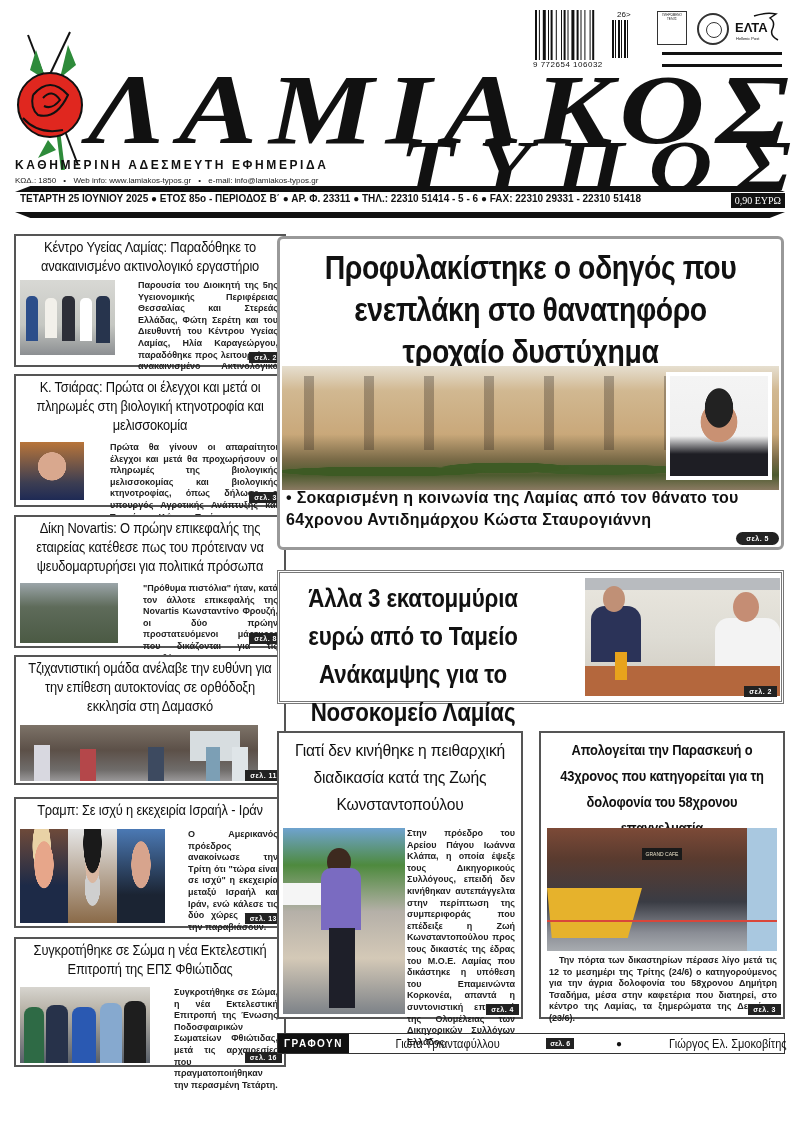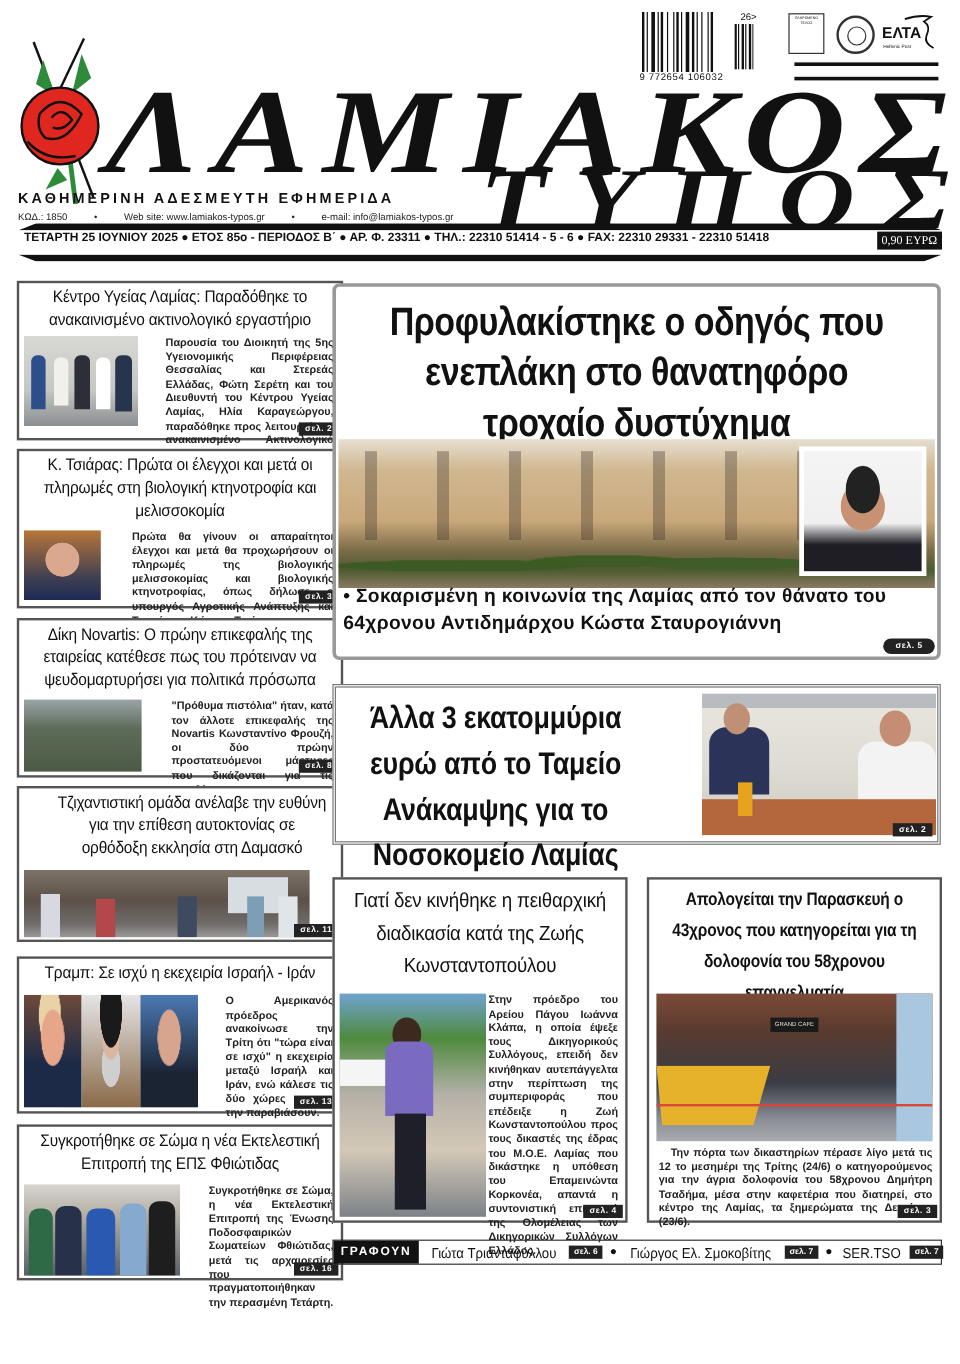--- a/index.html
+++ b/index.html
@@ -19,21 +19,21 @@
     position: absolute; left: 400px; top: 130px;
     font-family: "Liberation Serif", serif; font-weight: bold; font-style: italic;
     font-size: 72px; letter-spacing: 20px; color: #111; line-height: 1;
     transform: scaleX(1.22); transform-origin: left top;
   }
   .tagline {
     position: absolute; left: 15px; top: 158px; font-size: 12px; font-weight: bold;
     letter-spacing: 2.6px; color: #111;
   }
   .contact { position: absolute; left: 15px; top: 176px; font-size: 8px; color: #222; }
-  .contact span { margin-right: 20px; }
+  .contact span { margin-right: 5px; }
   .barcode { position: absolute; left: 535px; top: 10px; width: 72px; height: 50px; }
   .barcode-num { position: absolute; left: 533px; top: 60px; font-size: 8px; letter-spacing: 0.5px; }
   .issue-code { position: absolute; left: 617px; top: 10px; font-size: 8px; }
   .barcode2 { position: absolute; left: 612px; top: 20px; width: 16px; height: 38px; }
   .stamp-box {
     position: absolute; left: 657px; top: 11px; width: 30px; height: 34px;
     border: 1px solid #333; font-size: 3px; text-align: center; line-height: 4px; padding-top: 1px;
   }
   .stamp-circle { position: absolute; left: 697px; top: 13px; width: 32px; height: 32px; border-radius: 50%;
     border: 2px solid #333; }
@@ -82,21 +82,21 @@
   .hosp { left: 277px; top: 570px; width: 507px; height: 134px; border: 3px double #777; }
   .hosp .hl { position: absolute; left: 4px; top: 6px; width: 300px; font-size: 26px; line-height: 38px; font-weight: bold; text-align: center; transform: scaleX(0.86); transform-origin: left top; }
 
   .mid { left: 277px; top: 731px; width: 246px; height: 288px; }
   .mid .hl { font-size: 17px; line-height: 27px; margin-top: 4px; }
   .right { left: 539px; top: 731px; width: 246px; height: 288px; }
   .right .hl { font-size: 15px; line-height: 26px; margin-top: 4px; font-weight: bold; transform: scaleX(0.86); }
 
   .writers {
     position: absolute; left: 277px; top: 1033px; width: 508px; height: 21px; border: 1px solid #333;
-    display: flex; align-items: center; font-size: 12px; white-space: nowrap;
+    display: flex; align-items: center; font-size: 12px; white-space: nowrap; gap: 36px;
   }
   .writers .label { background: #111; color: #fff; font-weight: bold; font-size: 10px; letter-spacing: 1.5px; height: 100%; padding: 4px 6px 0; }
   .writers .name { margin: 0 6px; transform: scaleX(0.92); }
   .writers .wpg { background: #222; color: #fff; font-size: 7px; font-weight: bold; padding: 2px 4px; }
   .writers .bullet { margin-left: 6px; font-size: 10px; }
 </style>
 </head>
 <body>
 
 <header class="masthead">
@@ -112,21 +112,21 @@
     <path d="M35 68 Q44 58 52 70 Q44 80 36 76" fill="none" stroke="#111" stroke-width="2"></path>
     <path d="M15 88 Q30 105 55 100" fill="none" stroke="#111" stroke-width="2"></path>
   </svg>
 
   <div class="title-main">ΛΑΜΙΑΚΟΣ</div>
   <div class="title-sub">ΤΥΠΟΣ</div>
   <div class="tagline">ΚΑΘΗΜΕΡΙΝΗ ΑΔΕΣΜΕΥΤΗ ΕΦΗΜΕΡΙΔΑ</div>
   <div class="contact">
     <span>ΚΩΔ.: 1850</span>
     <span>•</span>
-    <span>Web site: www.lamiakos-typos.gr</span>
+    <span>Web info: www.lamiakos-typos.gr</span>
     <span>•</span>
     <span>e-mail: info@lamiakos-typos.gr</span>
   </div>
 
   <svg class="barcode" viewBox="0 0 72 50" id="barcode-svg">
       <rect x="0" y="0" width="2" height="50" fill="#111"></rect>
       <rect x="3.9000000000000004" y="0" width="1" height="50" fill="#111"></rect>
       <rect x="7.800000000000001" y="0" width="3" height="50" fill="#111"></rect>
       <rect x="13.000000000000002" y="0" width="1" height="50" fill="#111"></rect>
       <rect x="15.600000000000003" y="0" width="2" height="50" fill="#111"></rect>
@@ -191,21 +191,21 @@
 
 <article class="story lc" style="top:515px; height:133px;">
   <h3 class="hl">Δίκη Novartis: Ο πρώην επικεφαλής της εταιρείας κατέθεσε πως του πρότειναν να ψευδομαρτυρήσει για πολιτικά πρόσωπα</h3>
   <div class="photo" style="top:66px; width:98px; height:60px; background: linear-gradient(180deg,#9ba5a9 0%,#5e6b5a 40%,#4b5a44 100%);">
     <div style="position:absolute;left:18px;top:26px;width:80px;height:28px;background:#f3f3f3;font-size:8px;font-weight:bold;color:#1b3f8a;padding:9px 0 0 12px;margin-top:40px;">NOVARTIS</div>
   </div>
   <p class="body" style="top:66px; width:135px;">"Πρόθυμα πιστόλια" ήταν, κατά τον άλλοτε επικεφαλής της Novartis Κωνσταντίνο Φρουζή, οι δύο πρώην προστατευόμενοι μάρτυρες που δικάζονται για τις καταθέσεις τους.</p>
   <span class="pg" style="right:2px; bottom:2px;">σελ. 8</span>
 </article>
 
-<article class="story lc" style="top:655px; height:130px;padding-left:20px;">
+<article class="story lc" style="top:655px; height:130px;">
   <h3 class="hl">Τζιχαντιστική ομάδα ανέλαβε την ευθύνη για την επίθεση αυτοκτονίας σε ορθόδοξη εκκλησία στη Δαμασκό</h3>
   <div class="photo" style="top:68px; width:238px; height:56px; background: linear-gradient(180deg,#7d7368 0%,#5c5048 45%,#6f6c6a 80%,#9a9899 100%);">
     <div style="position:absolute;left:14px;top:20px;width:16px;height:36px;background:#d8d8e0;"></div>
     <div style="position:absolute;left:60px;top:24px;width:16px;height:32px;background:#b4474a;"></div>
     <div style="position:absolute;left:128px;top:22px;width:16px;height:34px;background:#3d4a60;"></div>
     <div style="position:absolute;left:170px;top:6px;width:50px;height:30px;background:#d7dde0;"></div>
     <div style="position:absolute;left:186px;top:22px;width:14px;height:34px;background:#7c9fb5;"></div>
     <div style="position:absolute;left:212px;top:22px;width:16px;height:34px;background:#dfe5e8;"></div>
   </div>
   <span class="pg" style="right:2px; bottom:2px;">σελ. 11</span>

